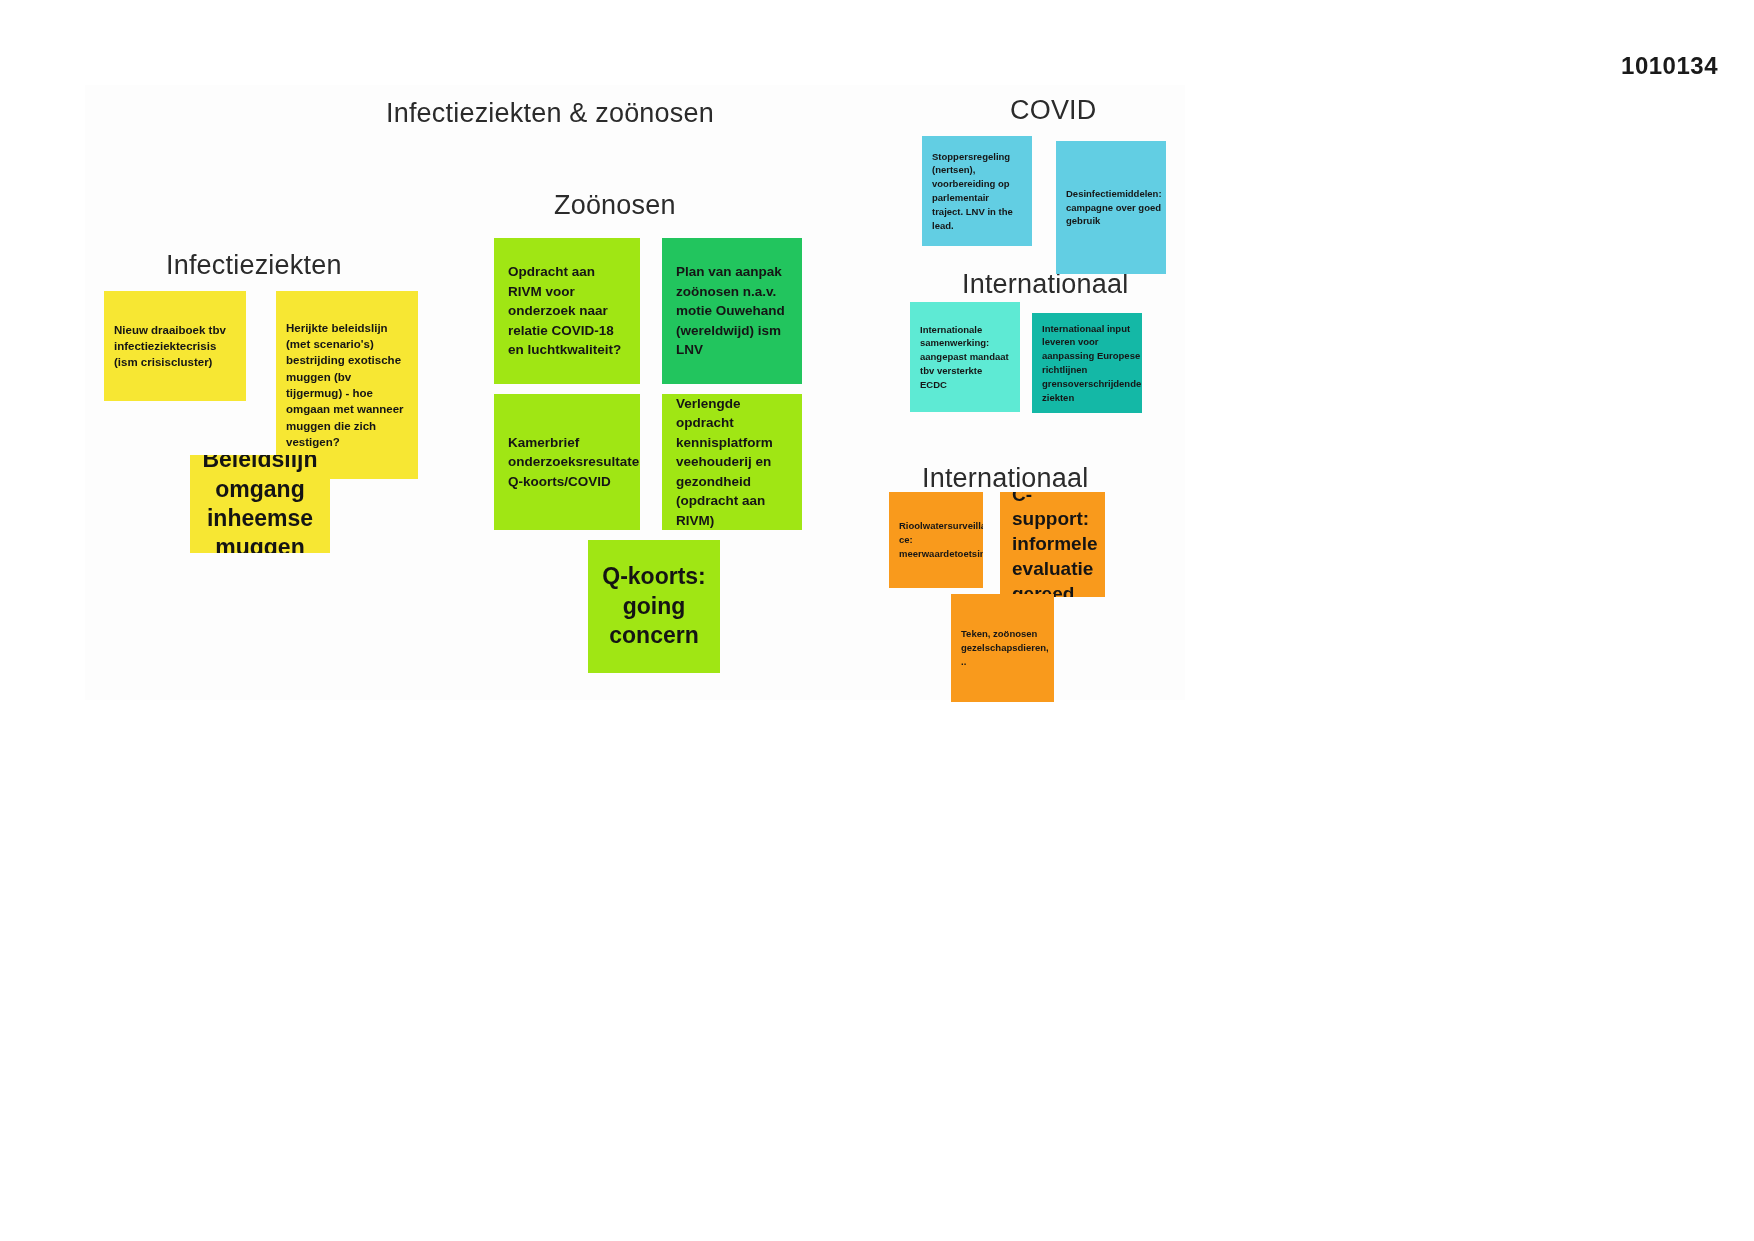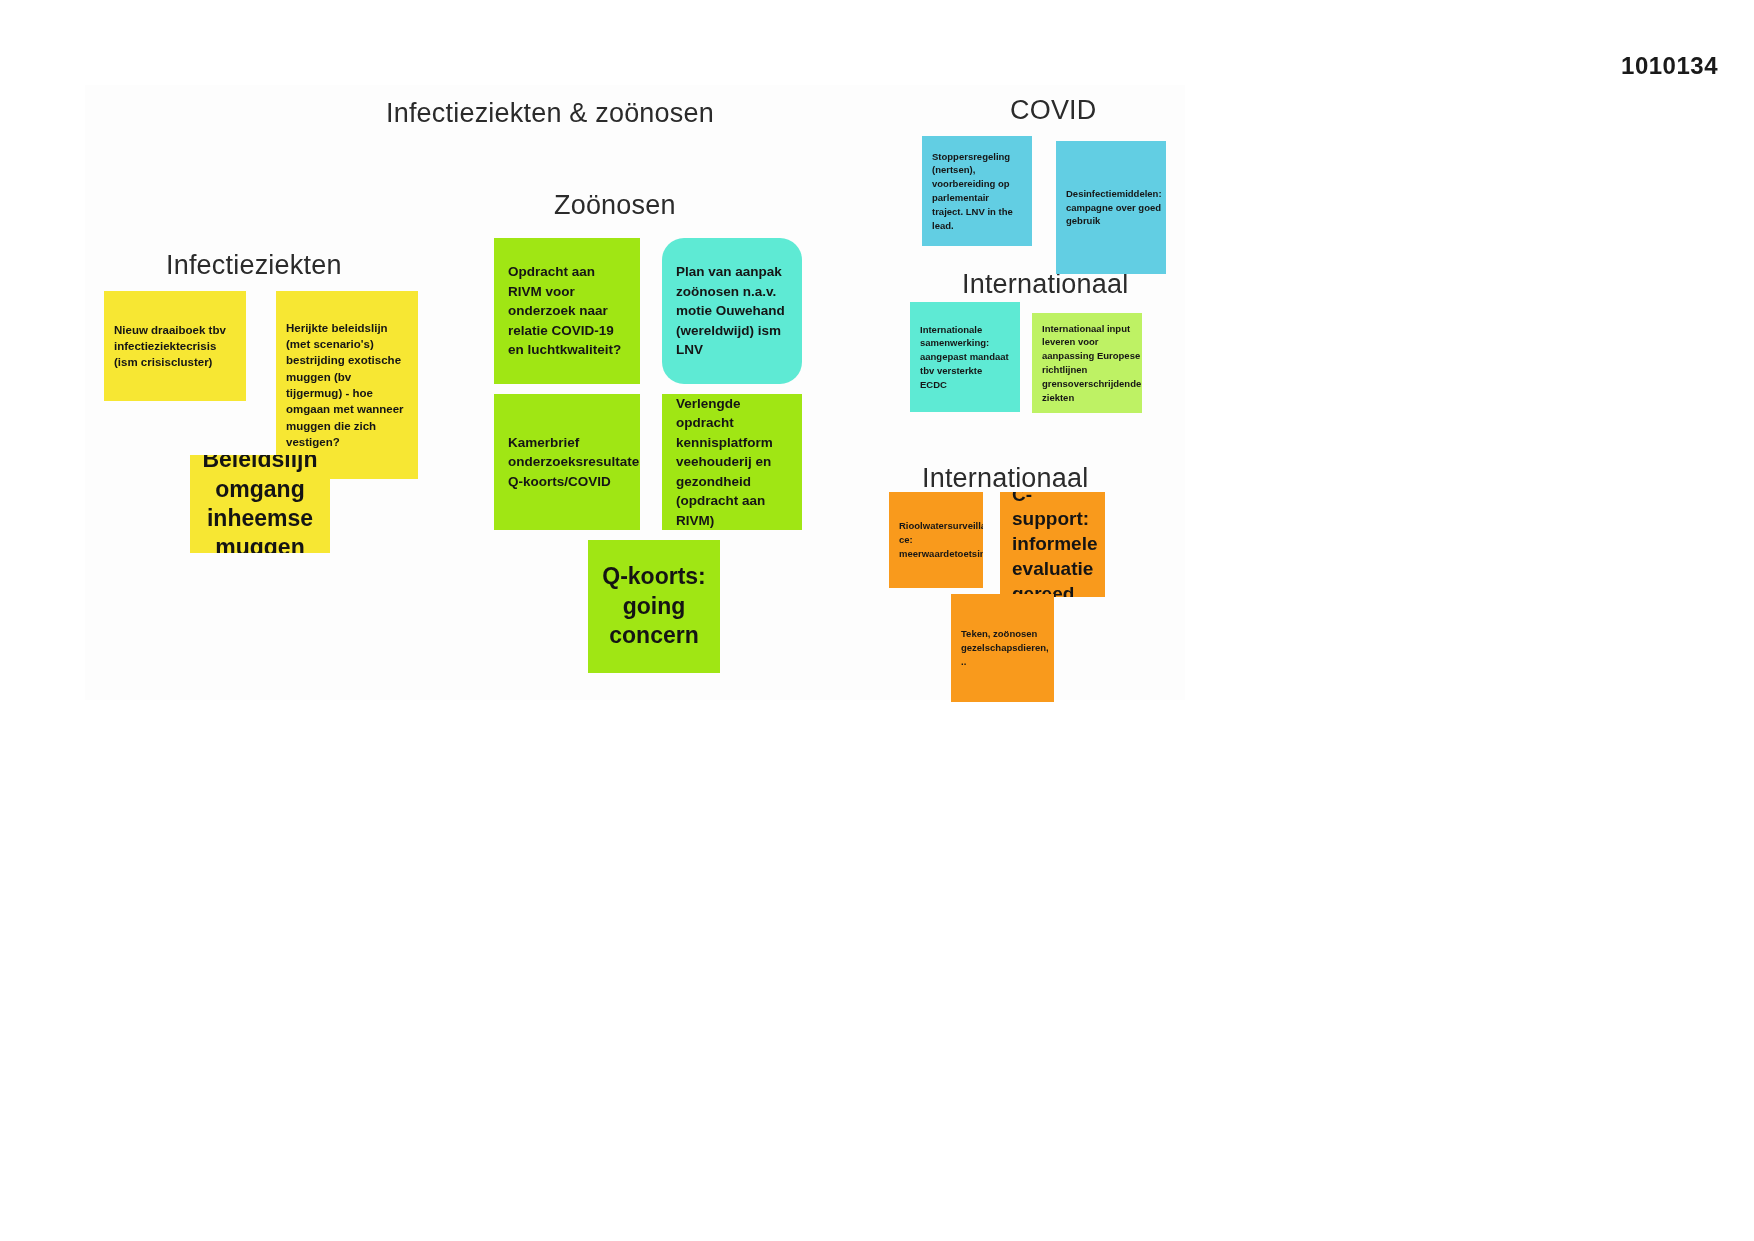--- a/index.html
+++ b/index.html
@@ -116,44 +116,44 @@
       <div class="note small" style="left: 104px; top: 291px; width: 142px; height: 110px; background: rgb(247, 231, 51);">
         <div class="note-text">Nieuw draaiboek tbv infectieziektecrisis (ism crisiscluster)</div>
       </div>
       <div class="note small" style="left: 276px; top: 291px; width: 142px; height: 188px; background: rgb(247, 231, 51);">
         <div class="note-text">Herijkte beleidslijn (met scenario's) bestrijding exotische muggen (bv tijgermug) - hoe omgaan met wanneer muggen die zich vestigen?</div>
       </div>
       <div class="note big" style="left: 190px; top: 455px; width: 140px; height: 98px; background: rgb(247, 231, 51);">
         <div class="note-text">Beleidslijn omgang inheemse muggen</div>
       </div>
       <div class="note med" style="left: 494px; top: 238px; width: 146px; height: 146px; background: rgb(160, 230, 20);">
-        <div class="note-text">Opdracht aan RIVM voor onderzoek naar relatie COVID-19 en luchtkwaliteit?</div>
+        <div class="note-text">Opdracht aan RIVM voor onderzoek naar relatie COVID-18 en luchtkwaliteit?</div>
       </div>
-      <div class="note med" style="left: 662px; top: 238px; width: 140px; height: 146px; background: #5eead4; border-radius: 22px;">
+      <div class="note med" style="left: 662px; top: 238px; width: 140px; height: 146px; background: #22c55e;">
         <div class="note-text">Plan van aanpak zoönosen n.a.v. motie Ouwehand (wereldwijd) ism LNV</div>
       </div>
       <div class="note med" style="left: 494px; top: 394px; width: 146px; height: 136px; background: rgb(160, 230, 20);">
         <div class="note-text">Kamerbrief onderzoeksresultaten Q-koorts/COVID</div>
       </div>
       <div class="note med" style="left: 662px; top: 394px; width: 140px; height: 136px; background: rgb(160, 230, 20);">
         <div class="note-text">Verlengde opdracht kennisplatform veehouderij en gezondheid (opdracht aan RIVM)</div>
       </div>
       <div class="note big" style="left: 588px; top: 540px; width: 132px; height: 133px; background: rgb(160, 230, 20);">
         <div class="note-text">Q-koorts: going concern</div>
       </div>
       <div class="note tiny" style="left: 922px; top: 136px; width: 110px; height: 110px; background: rgb(98, 206, 227);">
         <div class="note-text">Stoppersregeling (nertsen), voorbereiding op parlementair traject. LNV in the lead.</div>
       </div>
       <div class="note tiny" style="left: 1056px; top: 141px; width: 110px; height: 133px; background: rgb(98, 206, 227);">
         <div class="note-text">Desinfectiemiddelen: campagne over goed gebruik</div>
       </div>
       <div class="note tiny" style="left: 910px; top: 302px; width: 110px; height: 110px; background: #5eead4;">
         <div class="note-text">Internationale samenwerking: aangepast mandaat tbv versterkte ECDC</div>
       </div>
-      <div class="note tiny" style="left: 1032px; top: 313px; width: 110px; height: 100px; background: #bef264;">
+      <div class="note tiny" style="left: 1032px; top: 313px; width: 110px; height: 100px; background: #14b8a6;">
         <div class="note-text">Internationaal input leveren voor aanpassing Europese richtlijnen grensoverschrijdende ziekten</div>
       </div>
       <div class="note tiny" style="left: 889px; top: 492px; width: 94px; height: 96px; background: rgb(249, 154, 28);">
         <div class="note-text">Rioolwatersurveillance: meerwaardetoetsing</div>
       </div>
       <div class="note bigger" style="left: 1000px; top: 492px; width: 105px; height: 105px; background: rgb(249, 154, 28);">
         <div class="note-text">C-support: informele evaluatie gereed</div>
       </div>
       <div class="note tiny" style="left: 951px; top: 594px; width: 103px; height: 108px; background: rgb(249, 154, 28);">
         <div class="note-text">Teken, zoönosen gezelschapsdieren, ..</div>

